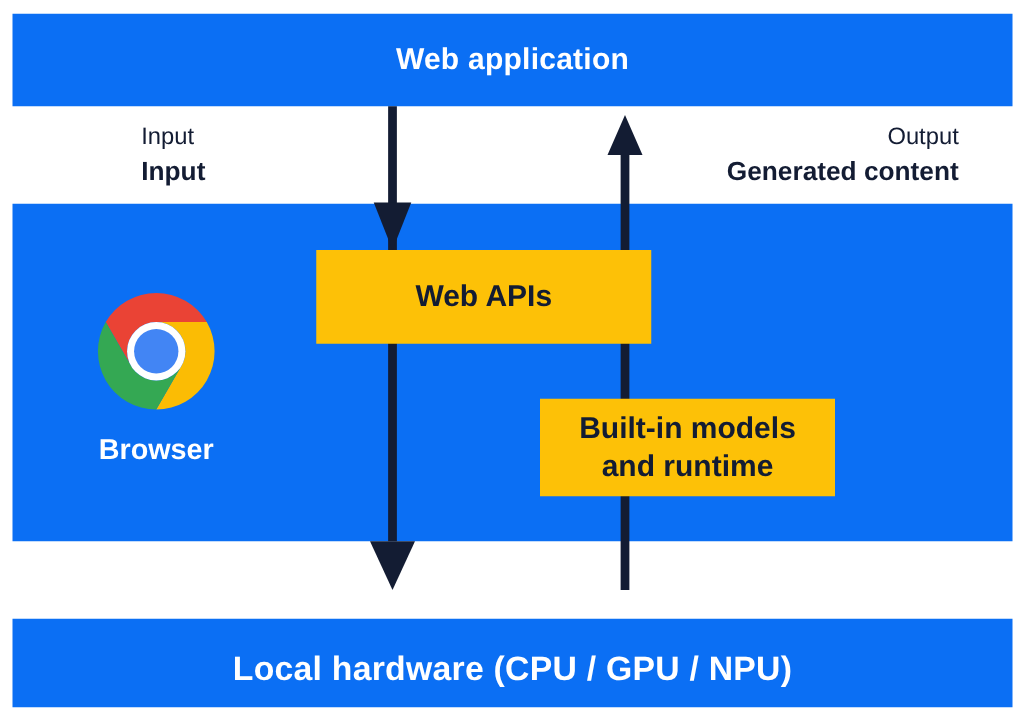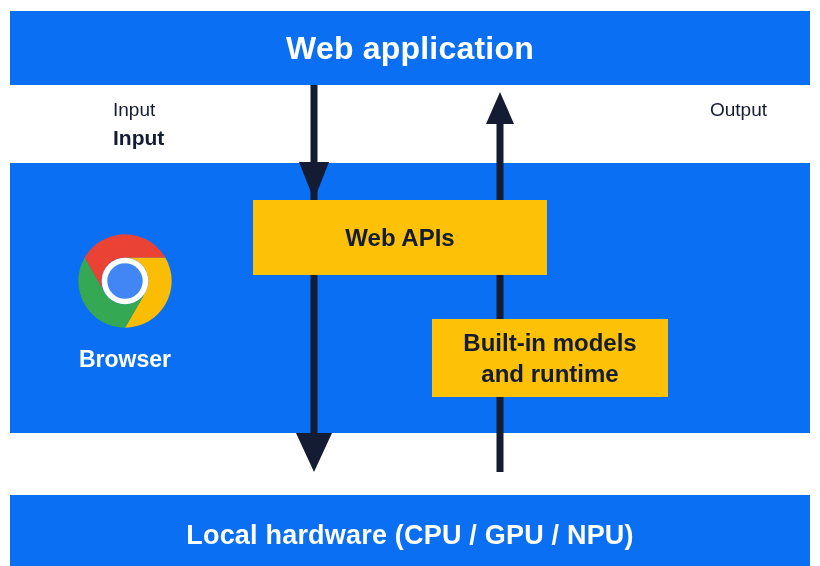--- a/index.html
+++ b/index.html
@@ -14,38 +14,38 @@
   }
   html,body{margin:0;padding:0;background:#fff;}
   .canvas{
     position:relative;width:820px;height:566px;background:#fff;overflow:hidden;
     font-family:"Liberation Sans",sans-serif;color:var(--ink-navy);
   }
   .bar{position:absolute;left:10px;width:800px;background:var(--panel-blue);
        display:flex;align-items:center;justify-content:center;}
   .top-bar{top:11px;height:74px;}
   .bottom-bar{top:495px;height:80px;}
-  .bar-label{color:var(--text-white);font-weight:bold;font-size:32px;letter-spacing:.2px;}
+  .bar-label{color:var(--text-white);font-weight:bold;font-size:24px;letter-spacing:.2px;}
   .bottom-bar .bar-label{font-size:27px;}
 
   .io{position:absolute;top:98px;line-height:24px;}
   .io-left{left:113px;text-align:left;}
   .io-right{right:53px;text-align:right;}
   .io-title{font-size:19px;font-weight:400;color:var(--ink-navy);}
   .io-value{font-size:21px;font-weight:bold;color:var(--ink-navy);margin-top:2px;line-height:27px;}
 
   .panel{position:absolute;left:10px;top:163px;width:800px;height:270px;
          background:var(--panel-blue);z-index:1;}
 
   .arrows{position:absolute;left:0;top:0;z-index:2;color:var(--ink-navy);}
 
   .ybox{position:absolute;background:var(--box-yellow);z-index:3;
         display:flex;flex-direction:column;align-items:center;justify-content:center;
         font-weight:bold;font-size:24px;color:var(--ink-navy);text-align:center;}
-  .web-apis{left:253px;top:200px;width:294px;height:75px;}
+  .web-apis{left:253px;top:200px;width:268px;height:75px;}
   .builtin{left:432px;top:319px;width:236px;height:78px;line-height:31px;}
 
   .browser-id{position:absolute;left:45px;top:225px;width:160px;z-index:3;
               display:flex;flex-direction:column;align-items:center;}
   .browser-label{margin-top:9px;color:var(--text-white);font-weight:bold;font-size:23px;}
   .chrome{display:block;}
   .chrome .c-red{fill:var(--chrome-red);}
   .chrome .c-yellow{fill:var(--chrome-yellow);}
   .chrome .c-green{fill:var(--chrome-green);}
   .chrome .c-blue{fill:var(--chrome-blue);}
@@ -59,20 +59,21 @@
   <div class="bar top-bar">
     <span class="bar-label">Web application</span>
   </div>
 
   <div class="io io-left">
     <div class="io-title">Input</div>
     <div class="io-value">Input</div>
   </div>
   <div class="io io-right">
     <div class="io-title">Output</div>
+    <div class="io-value">Generated content</div>
   </div>
 
   <div class="panel"></div>
 
   <svg class="arrows" width="820" height="566" viewBox="0 0 820 566" aria-hidden="true">
     <g fill="currentColor">
       <rect x="310.5" y="85" width="7" height="348"></rect>
       <polygon points="299,162 329,162 314,200"></polygon>
       <polygon points="296,433 332,433 314,472"></polygon>
     </g>

